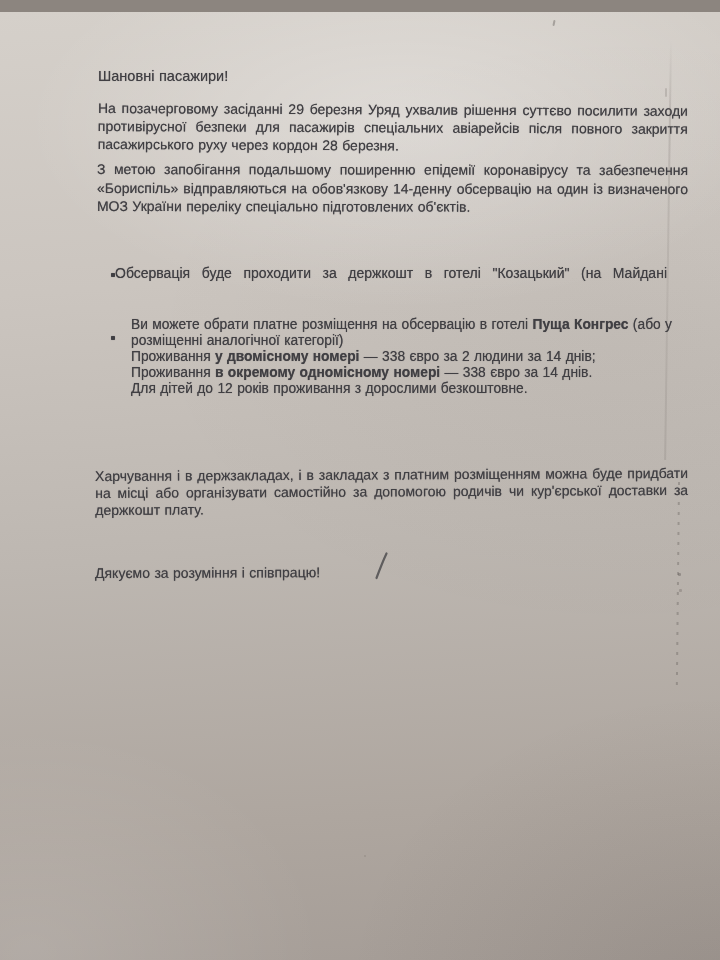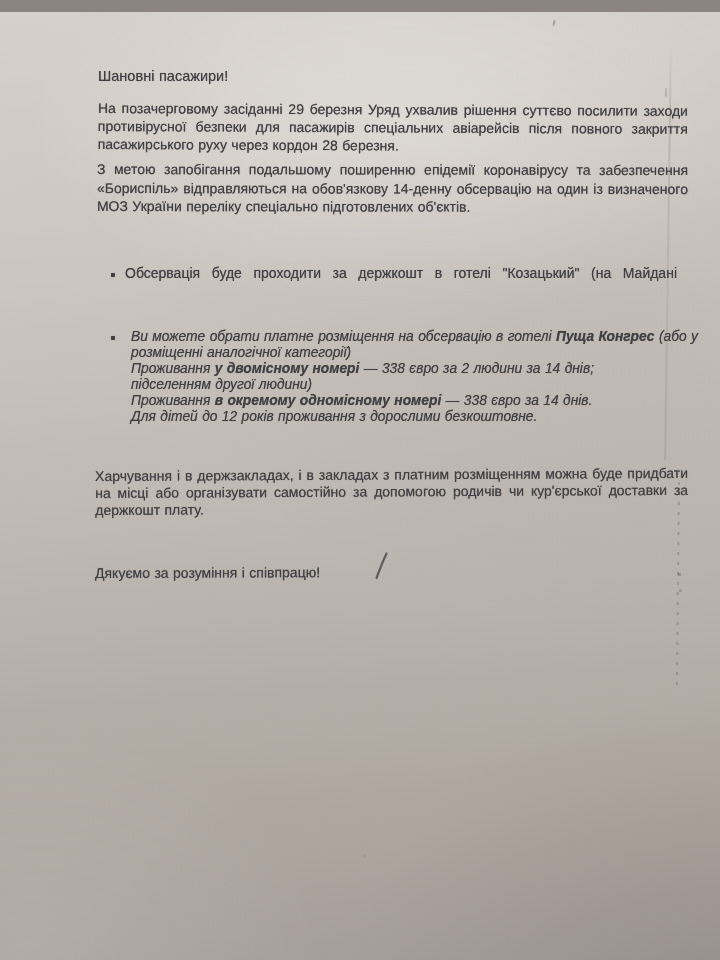--- a/index.html
+++ b/index.html
@@ -23,22 +23,22 @@
     position:absolute;
     text-shadow:0 0 0.7px rgba(64,63,67,0.75);
     word-spacing:0.04em;
   }
   .blk .line{white-space:nowrap;}
   .blk .line.j{white-space:normal;text-align:justify;text-align-last:justify;}
   .blk b{font-weight:700;}
   #blk-greeting{left:98px;top:55px;width:320px;font-size:14.5px;line-height:18px;}
   #blk-p1{left:98px;top:87px;width:590px;font-size:14px;line-height:18.2px;transform:rotate(.28deg);transform-origin:left top;}
   #blk-p2{left:97px;top:148px;width:591px;font-size:14px;line-height:18.6px;transform:rotate(.1deg);transform-origin:left top;}
-  #blk-b1{left:125px;top:253px;width:552px;font-size:14px;line-height:17.3px;}
-  #blk-b2{left:131px;top:317px;width:552px;font-size:13.8px;line-height:15.9px;font-style:italic;}
+  #blk-b1{left:115px;top:253px;width:552px;font-size:14px;line-height:17.3px;}
+  #blk-b2{left:131px;top:305px;width:552px;font-size:13.8px;line-height:15.9px;}
   #blk-p3{left:95px;top:456px;width:593px;font-size:14px;line-height:17.2px;transform:rotate(-.3deg);transform-origin:left top;}
   #blk-closing{left:95px;top:553px;width:330px;font-size:14px;line-height:17px;transform:rotate(-.2deg);transform-origin:left top;}
   .bullet-dot{
     position:absolute;width:4px;height:4px;border-radius:1px;
     background:var(--ink);box-shadow:0 0 0.7px rgba(64,63,67,0.8);
   }
   #dot-b1{left:111px;top:261px;}
   #dot-b2{left:111px;top:324px;}
   .pen-mark{position:absolute;left:373px;top:540px;width:16px;height:28px;opacity:.85;}
   .fold-line{
@@ -83,21 +83,20 @@
     <span class="bullet-dot" id="dot-b1"></span>
     <div class="blk" id="blk-b1">
         <div class="line j"><span>Обсервація буде проходити за держкошт в готелі "Козацький" (на Майдані</span></div>
       </div>
 
     <span class="bullet-dot" id="dot-b2"></span>
     <div class="blk" id="blk-b2">
         <div class="line"><span>Ви можете обрати платне розміщення на обсервацію в готелі </span><b>Пуща Конгрес</b><span> (або у</span></div>
         <div class="line"><span>розміщенні аналогічної категорії)</span></div>
         <div class="line"><span>Проживання </span><b>у двомісному номері</b><span> — 338 євро за 2 людини за 14 днів;</span></div>
-        <div class="line"><span>підселенням другої людини)</span></div>
         <div class="line"><span>Проживання </span><b>в окремому одномісному номері</b><span> — 338 євро за 14 днів.</span></div>
         <div class="line"><span>Для дітей до 12 років проживання з дорослими безкоштовне.</span></div>
       </div>
 
     <div class="blk" id="blk-p3">
         <div class="line j"><span>Харчування і в держзакладах, і в закладах з платним розміщенням можна буде придбати</span></div>
         <div class="line j"><span>на місці або організувати самостійно за допомогою родичів чи кур'єрської доставки за</span></div>
         <div class="line"><span>держкошт плату.</span></div>
       </div>
 

